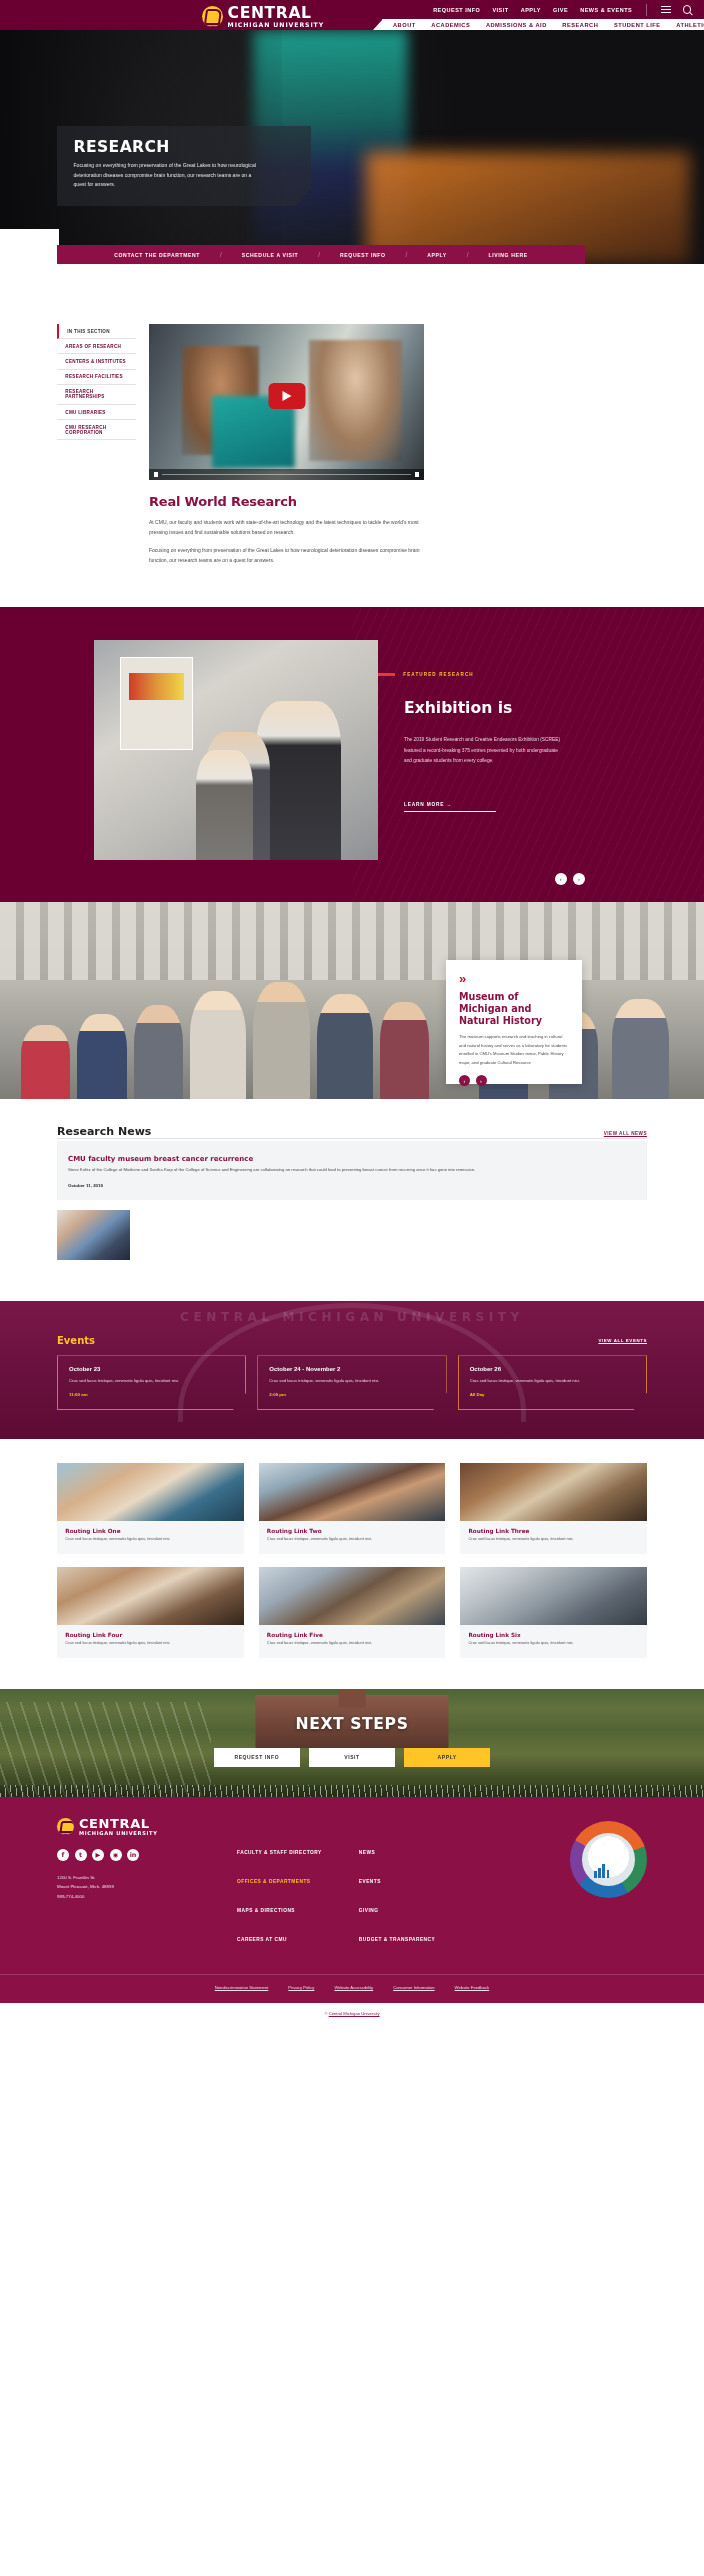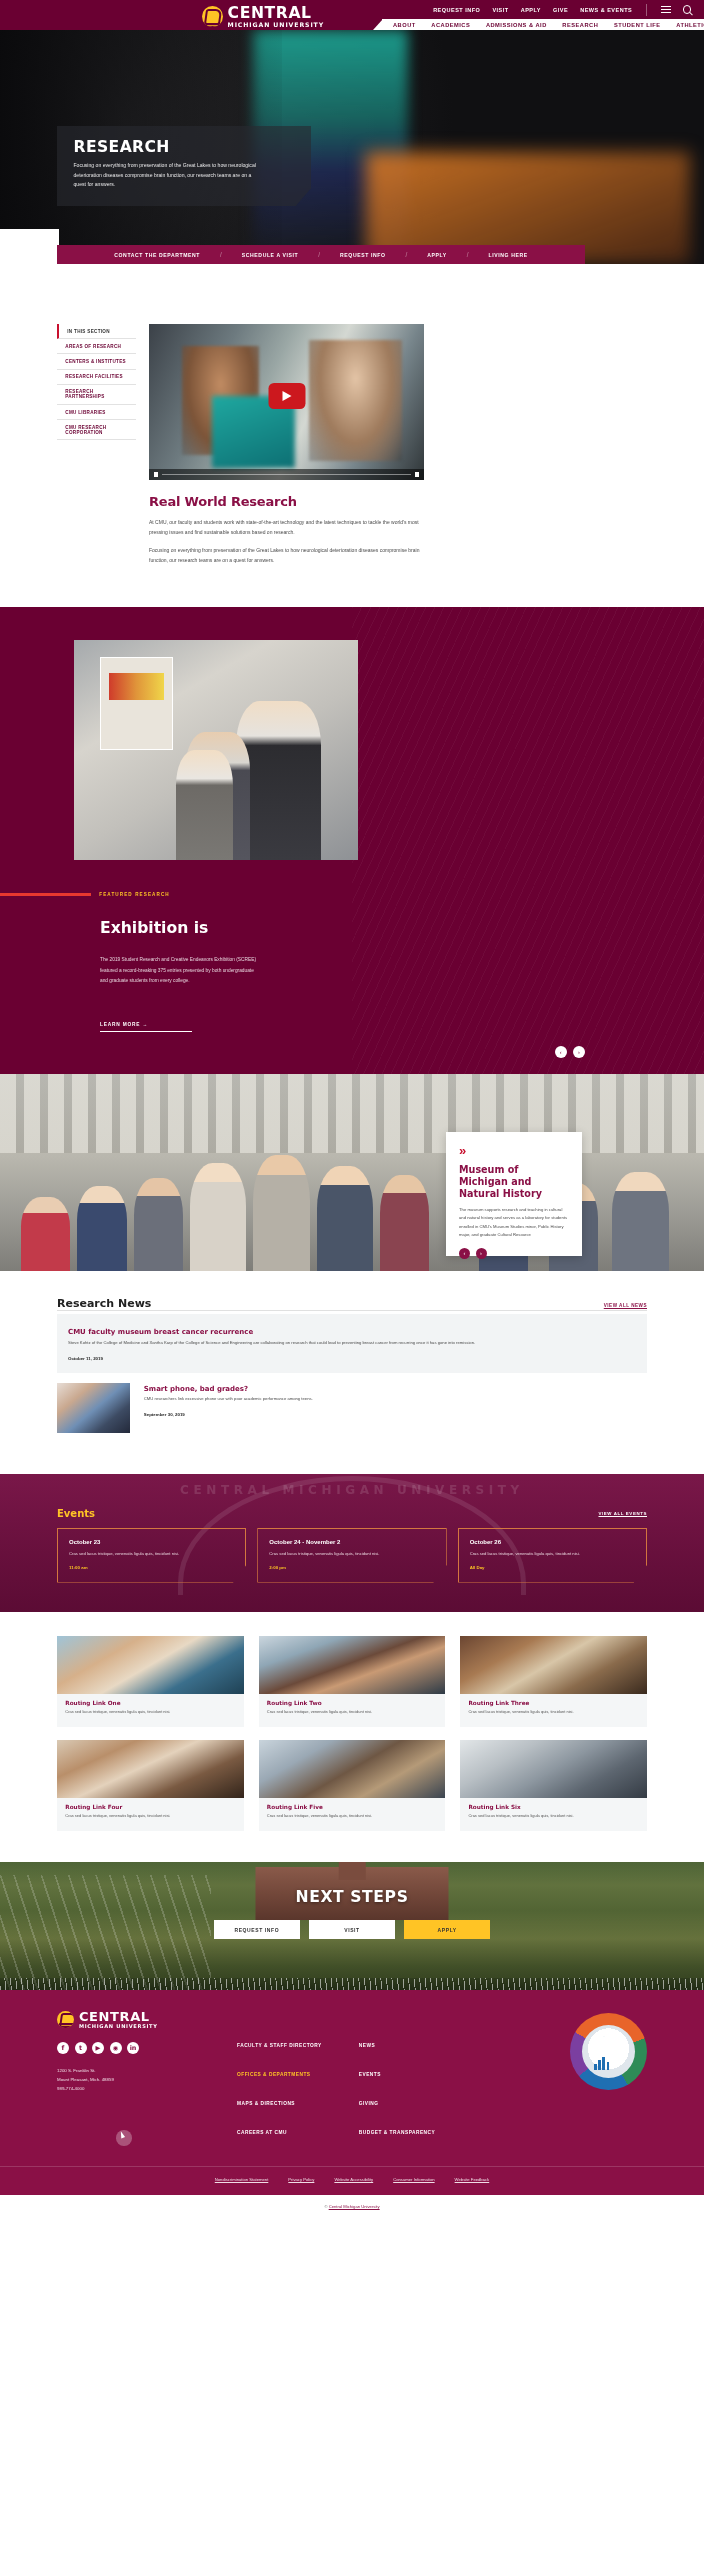--- a/index.html
+++ b/index.html
@@ -216,21 +216,21 @@
 
   
   .featured {
     background: #6a0032; position: relative; padding: 33px 0 42px 0;
     overflow: hidden;
   }
   .featured::after {
     content: ""; position: absolute; right: 0; top: 0; width: 50%; height: 100%;
     background: repeating-linear-gradient(115deg, rgba(255,255,255,0.04) 0 0.9px, transparent 0.9px 8.3px);
   }
-  .featured-inner { display: flex; gap: 0; padding-left: 74px; position: relative; z-index: 2; flex-direction: column; }
+  .featured-inner { display: flex; gap: 0; padding-left: 94px; position: relative; z-index: 2; }
   .feat-photo {
     width: 284px; height: 220px; position: relative; overflow: hidden;
     background: linear-gradient(150deg, #a5a9ac 0%, #d7d4cd 30%, #c2c0bb 55%, #8e9195 100%);
     flex: 0 0 auto;
   }
   .feat-photo .poster {
     position: absolute; left: 9%; top: 8%; width: 26%; height: 42%;
     background: #e9e4db; border: 1.8px solid #fff;
   }
   .feat-photo .poster::before {
@@ -418,21 +418,21 @@
   }
   .rcard p { font-size: 4px; line-height: 1.7; color: #555; }
   .pic1 { background: linear-gradient(150deg, #9fc4d8 0%, #d6b08a 30%, #e8d9c4 50%, #3b6f8c 72%, #1f4154 100%); }
   .pic2 { background: linear-gradient(160deg, #cbd6de 0%, #8fa6b5 25%, #6b4a3a 48%, #c99a74 62%, #2e3b47 100%); }
   .pic3 { background: linear-gradient(150deg, #6b4632 0%, #a87a52 28%, #d8c6a8 48%, #8a6b4c 70%, #3a2a1e 100%); }
   .pic4 { background: linear-gradient(155deg, #d9c9b4 0%, #b98f6a 26%, #e4d2bc 46%, #7a5a42 70%, #32241a 100%); }
   .pic5 { background: linear-gradient(150deg, #c9d4dc 0%, #9aa8b4 26%, #6e5744 50%, #b59a78 70%, #3a4450 100%); }
   .pic6 { background: linear-gradient(150deg, #e2e6e8 0%, #b8bfc4 28%, #8d97a0 50%, #5d6670 72%, #343b44 100%); }
 
   
-  .nextsteps { position: relative; height: 128px; overflow: hidden; }
+  .nextsteps { position: relative; height: 108px; overflow: hidden; }
   .ns-bg {
     position: absolute; inset: 0;
     background:
       linear-gradient(180deg, rgba(0,0,0,0.18), rgba(0,0,0,0.32)),
       linear-gradient(180deg, #5f7a42 0%, #7a8f4e 18%, #6b8344 38%, #8a9a52 60%, #5c7038 82%, #465a2c 100%);
   }
   .ns-bldg {
     position: absolute; left: 50%; top: 5.5px; transform: translateX(-50%);
     width: 193px; height: 53px;
     background: linear-gradient(180deg, #8a5a4a 0%, #6e4437 60%, #5a362c 100%);
@@ -682,25 +682,20 @@
     <div class="news-item shaded">
       <div class="news-body">
         <h3>CMU faculty museum breast cancer recurrence</h3>
         <div class="desc">Steve Kohtz of the College of Medicine and Xantha Karp of the College of Science and Engineering are collaborating on research that could lead to preventing breast cancer from recurring once it has gone into remission.</div>
         <div class="date">October 11, 2019</div>
       </div>
     </div>
 
     <div class="news-item" style="border-bottom:none;">
       <div class="news-thumb thumb-phone"></div>
-      <div class="news-body">
-        <h3>Smart phone, bad grades?</h3>
-        <div class="desc">CMU researchers link excessive phone use with poor academic performance among teens.</div>
-        <div class="date">September 30, 2019</div>
-      </div>
     </div>
   </section>
 
   <section class="events">
     <div class="events-bg"></div>
     <div class="events-arch"></div>
     <div class="events-arch-txt">CENTRAL MICHIGAN UNIVERSITY</div>
     <div class="events-inner">
       <div class="events-head">
         <h2>Events</h2>

